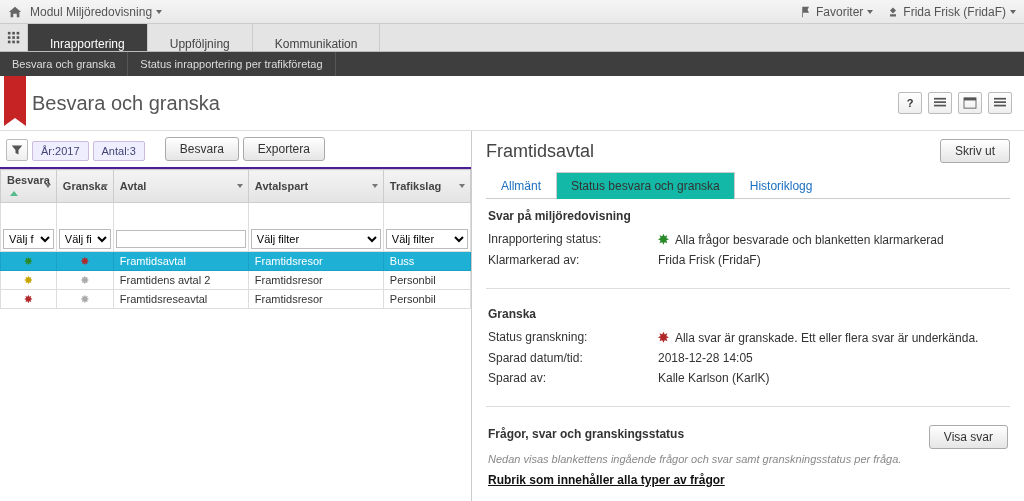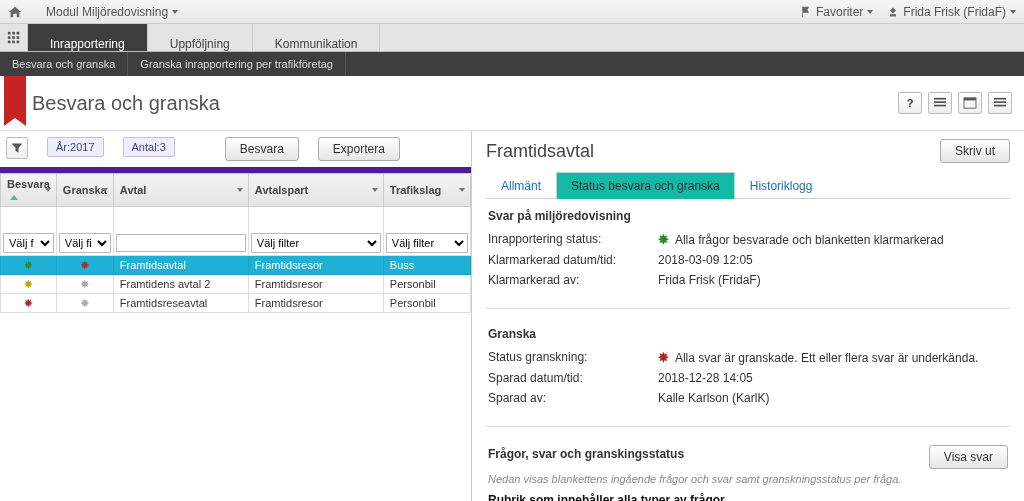--- a/index.html
+++ b/index.html
@@ -1,20 +1,20 @@
 <!DOCTYPE html>
 <html><head>
 <meta charset="utf-8">
 <style>
   * { box-sizing: border-box; margin: 0; padding: 0; }
   body { font-family: Arial, Helvetica, sans-serif; font-size: 12px; color: #333; background: #fff; width: 1024px; }
   
   
   .topbar { height: 24px; background: linear-gradient(#f5f5f5,#e8e8e8); border-bottom:1px solid #ccc; display:flex; align-items:center; padding:0 8px; }
-  .topbar .left { display:flex; align-items:center; gap:24px; }
+  .topbar .left { display:flex; align-items:center; gap:8px; }
   .topbar .right { margin-left:auto; display:flex; align-items:flex-start; gap:14px; }
   .topbar .drop { display:flex; align-items:center; gap:4px; cursor:pointer; color:#555; }
   .tri-down { width:0;height:0;border-left:3px solid transparent;border-right:3px solid transparent;border-top:4px solid #666; }
   .home-icon svg, .flag-icon svg, .user-icon svg { display:block; }
 
   
   .maintabs { height:28px; background:#e4e4e4; border-bottom:1px solid #bbb; display:flex; align-items:stretch; }
   .grid-btn { width:28px; display:flex; align-items:center; justify-content:center; border-right:1px solid #ccc; cursor:pointer; }
   .maintab { padding:0 22px; display:flex; align-items:flex-end; border-right:1px solid #ccc; cursor:pointer; color:#444; }
   .maintab.active { background:#3e3e3e; color:#fff; }
@@ -30,21 +30,21 @@
   .titlebar h1 { font-size:20px; font-weight:normal; color:#555; }
   .titlebar .tools { margin-left:auto; display:flex; gap:6px; }
   .iconbtn { width:24px; height:22px; border:1px solid #bbb; background:linear-gradient(#fff,#eee); display:flex; align-items:center; justify-content:center; cursor:pointer; border-radius:2px; font-size:11px; }
 
   
   .content { display:flex; }
   .leftpane { width:472px; border-right:1px solid #ccc; }
   .rightpane { flex:1; padding:8px 14px 14px 14px; }
 
   
-  .filterrow { display:flex; align-items:flex-start; gap:19px; padding:6px; border-bottom:6px solid #4c1d95; }
+  .filterrow { display:flex; align-items:flex-end; gap:4px; padding:6px; border-bottom:2px solid #4c1d95; }
   .filter-icon { width:22px; height:22px; border:1px solid #bbb; background:linear-gradient(#fff,#eee); display:flex; align-items:center; justify-content:center; cursor:pointer; border-radius:2px; }
   .pill { padding:3px 8px; background:#eef; border:1px solid #cbd; border-radius:2px; color:#447; font-size:11px; }
   .btn { padding:4px 14px; border:1px solid #aaa; background:linear-gradient(#fff,#e5e5e5); border-radius:3px; cursor:pointer; font-size:12px; color:#333; }
 
   
   table.grid { width:100%; border-collapse:collapse; font-size:11px; }
   .grid th { background:linear-gradient(#f4f4f4,#e4e4e4); border:1px solid #ccc; text-align:left; padding:4px 6px; color:#444; position:relative; }
   .grid th .sort-tri { width:0;height:0;border-left:4px solid transparent;border-right:4px solid transparent;border-bottom:5px solid #5b8; display:inline-block; margin-left:3px; }
   .grid th .drop-tri { position:absolute; right:5px; top:50%; transform:translateY(-50%); width:0;height:0;border-left:3px solid transparent;border-right:3px solid transparent;border-top:4px solid #777; }
   .grid td { border:1px solid #ddd; padding:3px 6px; }
@@ -141,21 +141,21 @@
   <div class="maintab">
       <span>Kommunikation</span>
     </div>
 </div>
 
 <div class="subtabs">
   <div class="subtab">
       <span>Besvara och granska</span>
     </div>
   <div class="subtab">
-      <span>Granska inrapportering per trafikföretag</span>
+      <span>Status inrapportering per trafikföretag</span>
     </div>
 </div>
 
 <div class="titlebar">
   <div class="ribbon"></div>
   <h1>Besvara och granska</h1>
   <div class="tools">
     <div class="iconbtn">
         <b>?</b>
       </div>
@@ -260,24 +260,20 @@
     <div class="section">
       <h3>Svar på miljöredovisning</h3>
       <div class="kv">
         <div class="k">Inrapportering status:</div>
         <div class="v statusline">
             <span class="ast green">✸</span>
             <span>Alla frågor besvarade och blanketten klarmarkerad</span>
           </div>
       </div>
       <div class="kv">
-        <div class="k">Klarmarkerad datum/tid:</div>
-        <div class="v">2018-03-09 12:05</div>
-      </div>
-      <div class="kv">
         <div class="k">Klarmarkerad av:</div>
         <div class="v">Frida Frisk (FridaF)</div>
       </div>
     </div>
 
     <div class="sep"></div>
 
     <div class="section">
       <h3>Granska</h3>
       <div class="kv">

